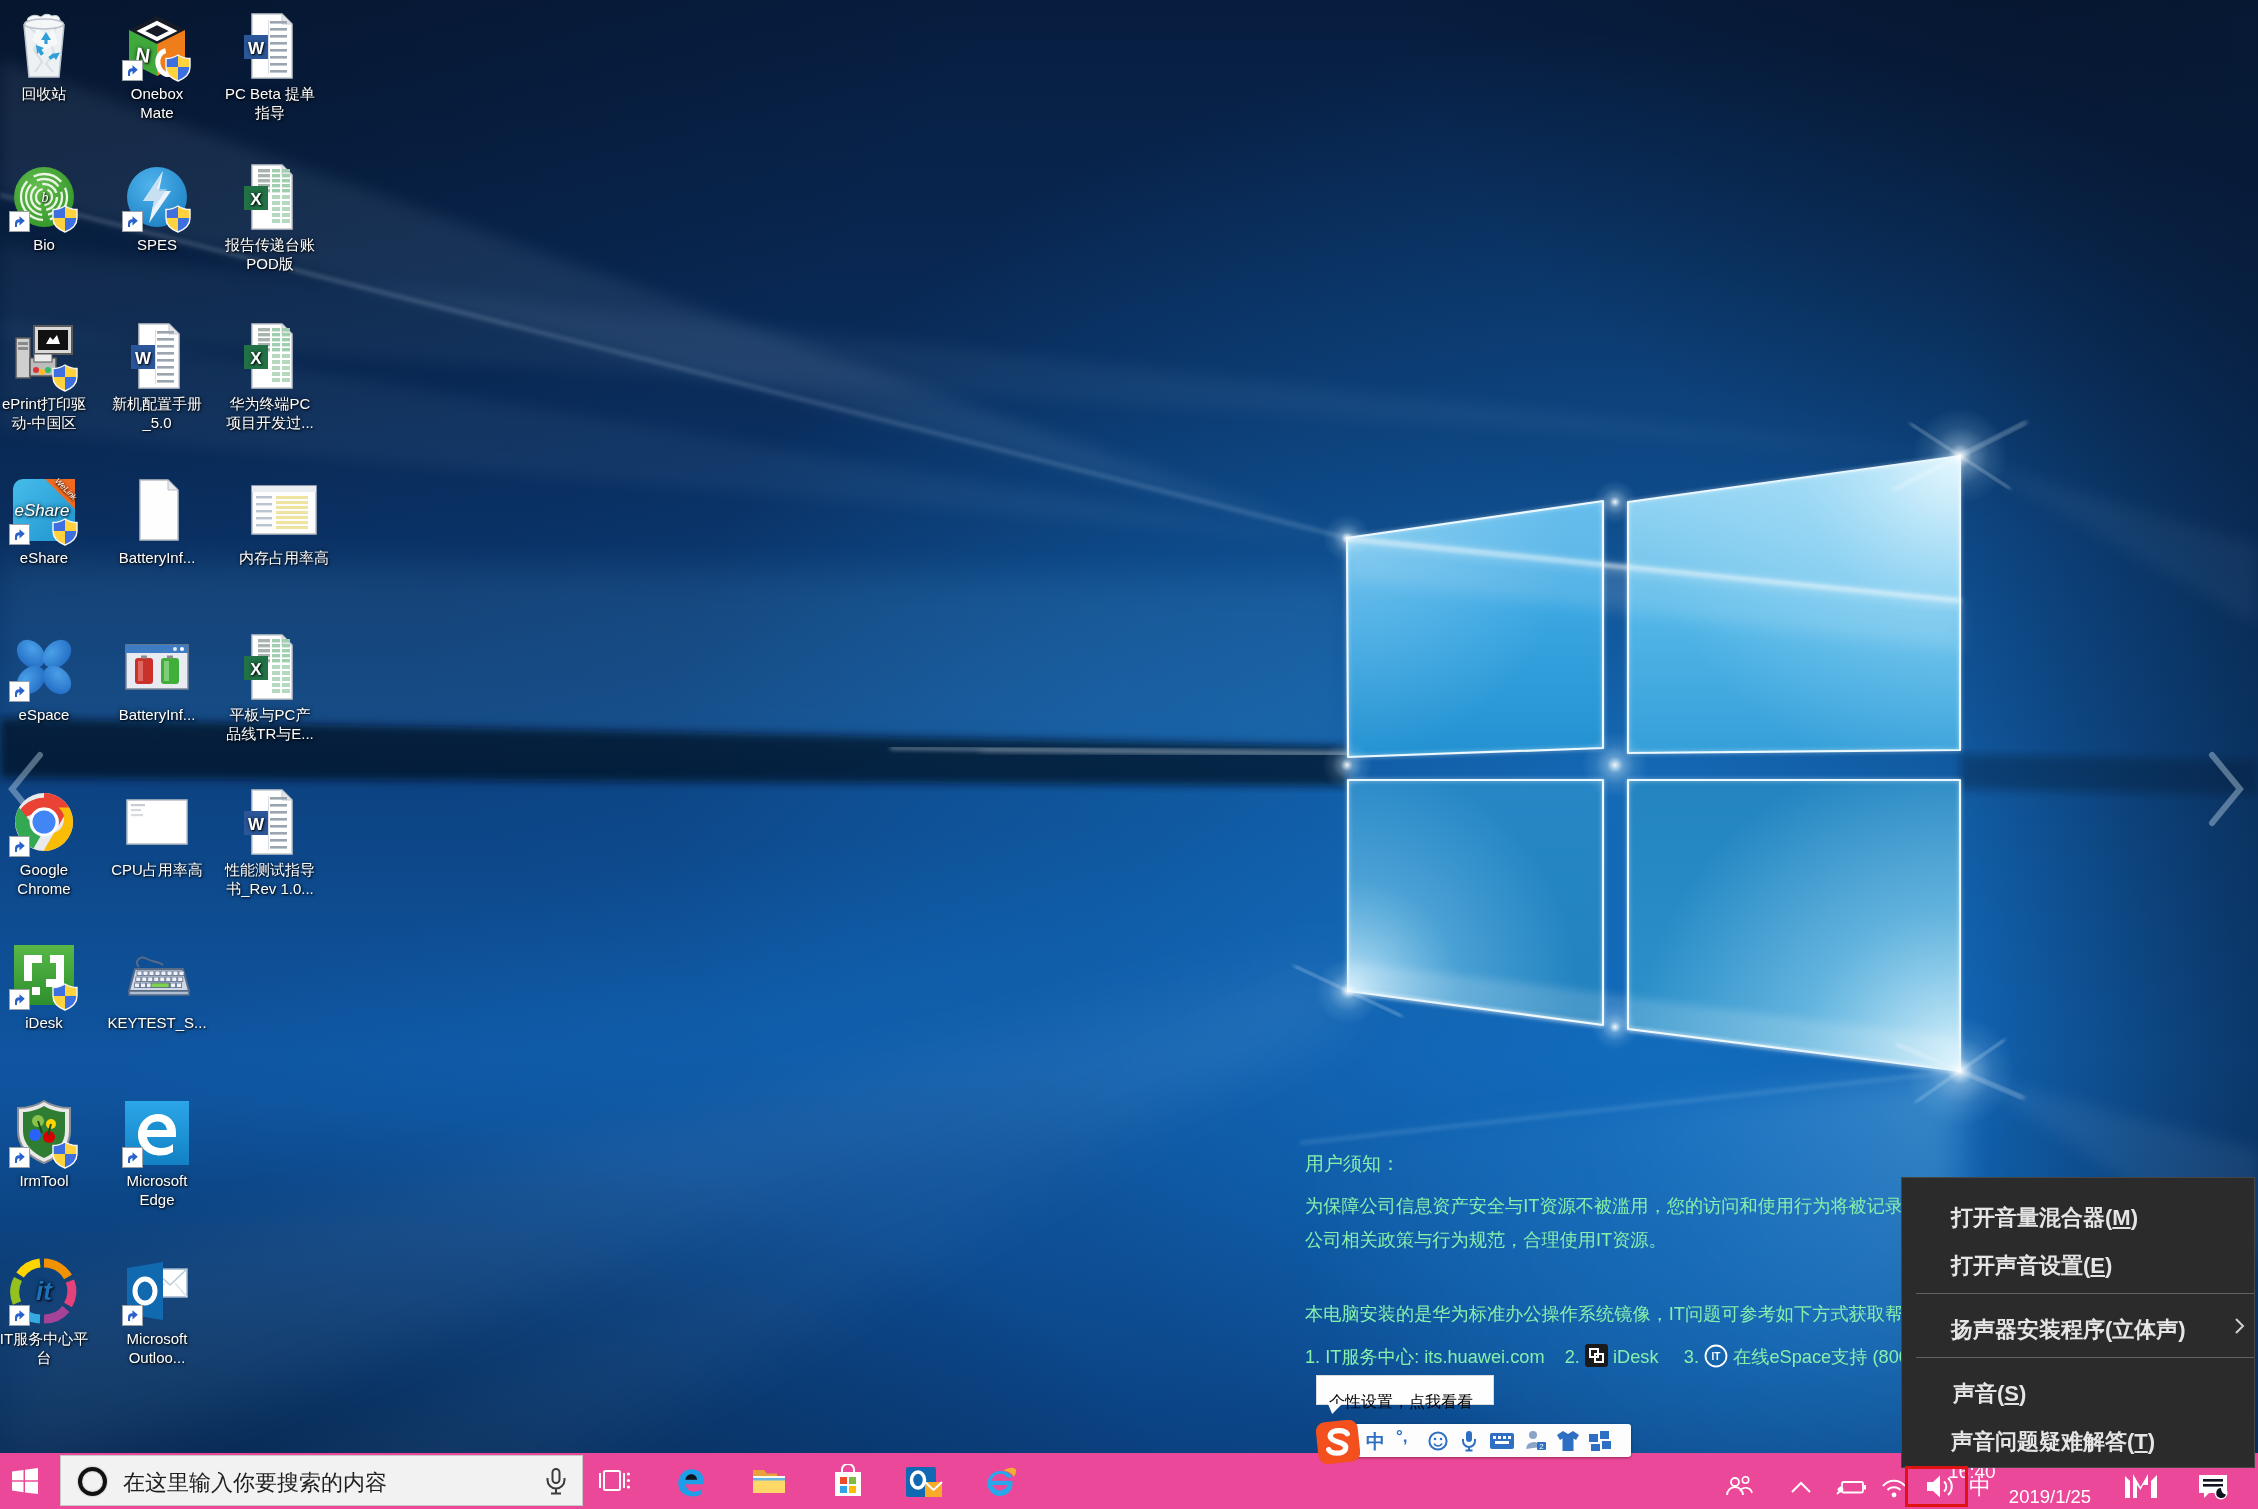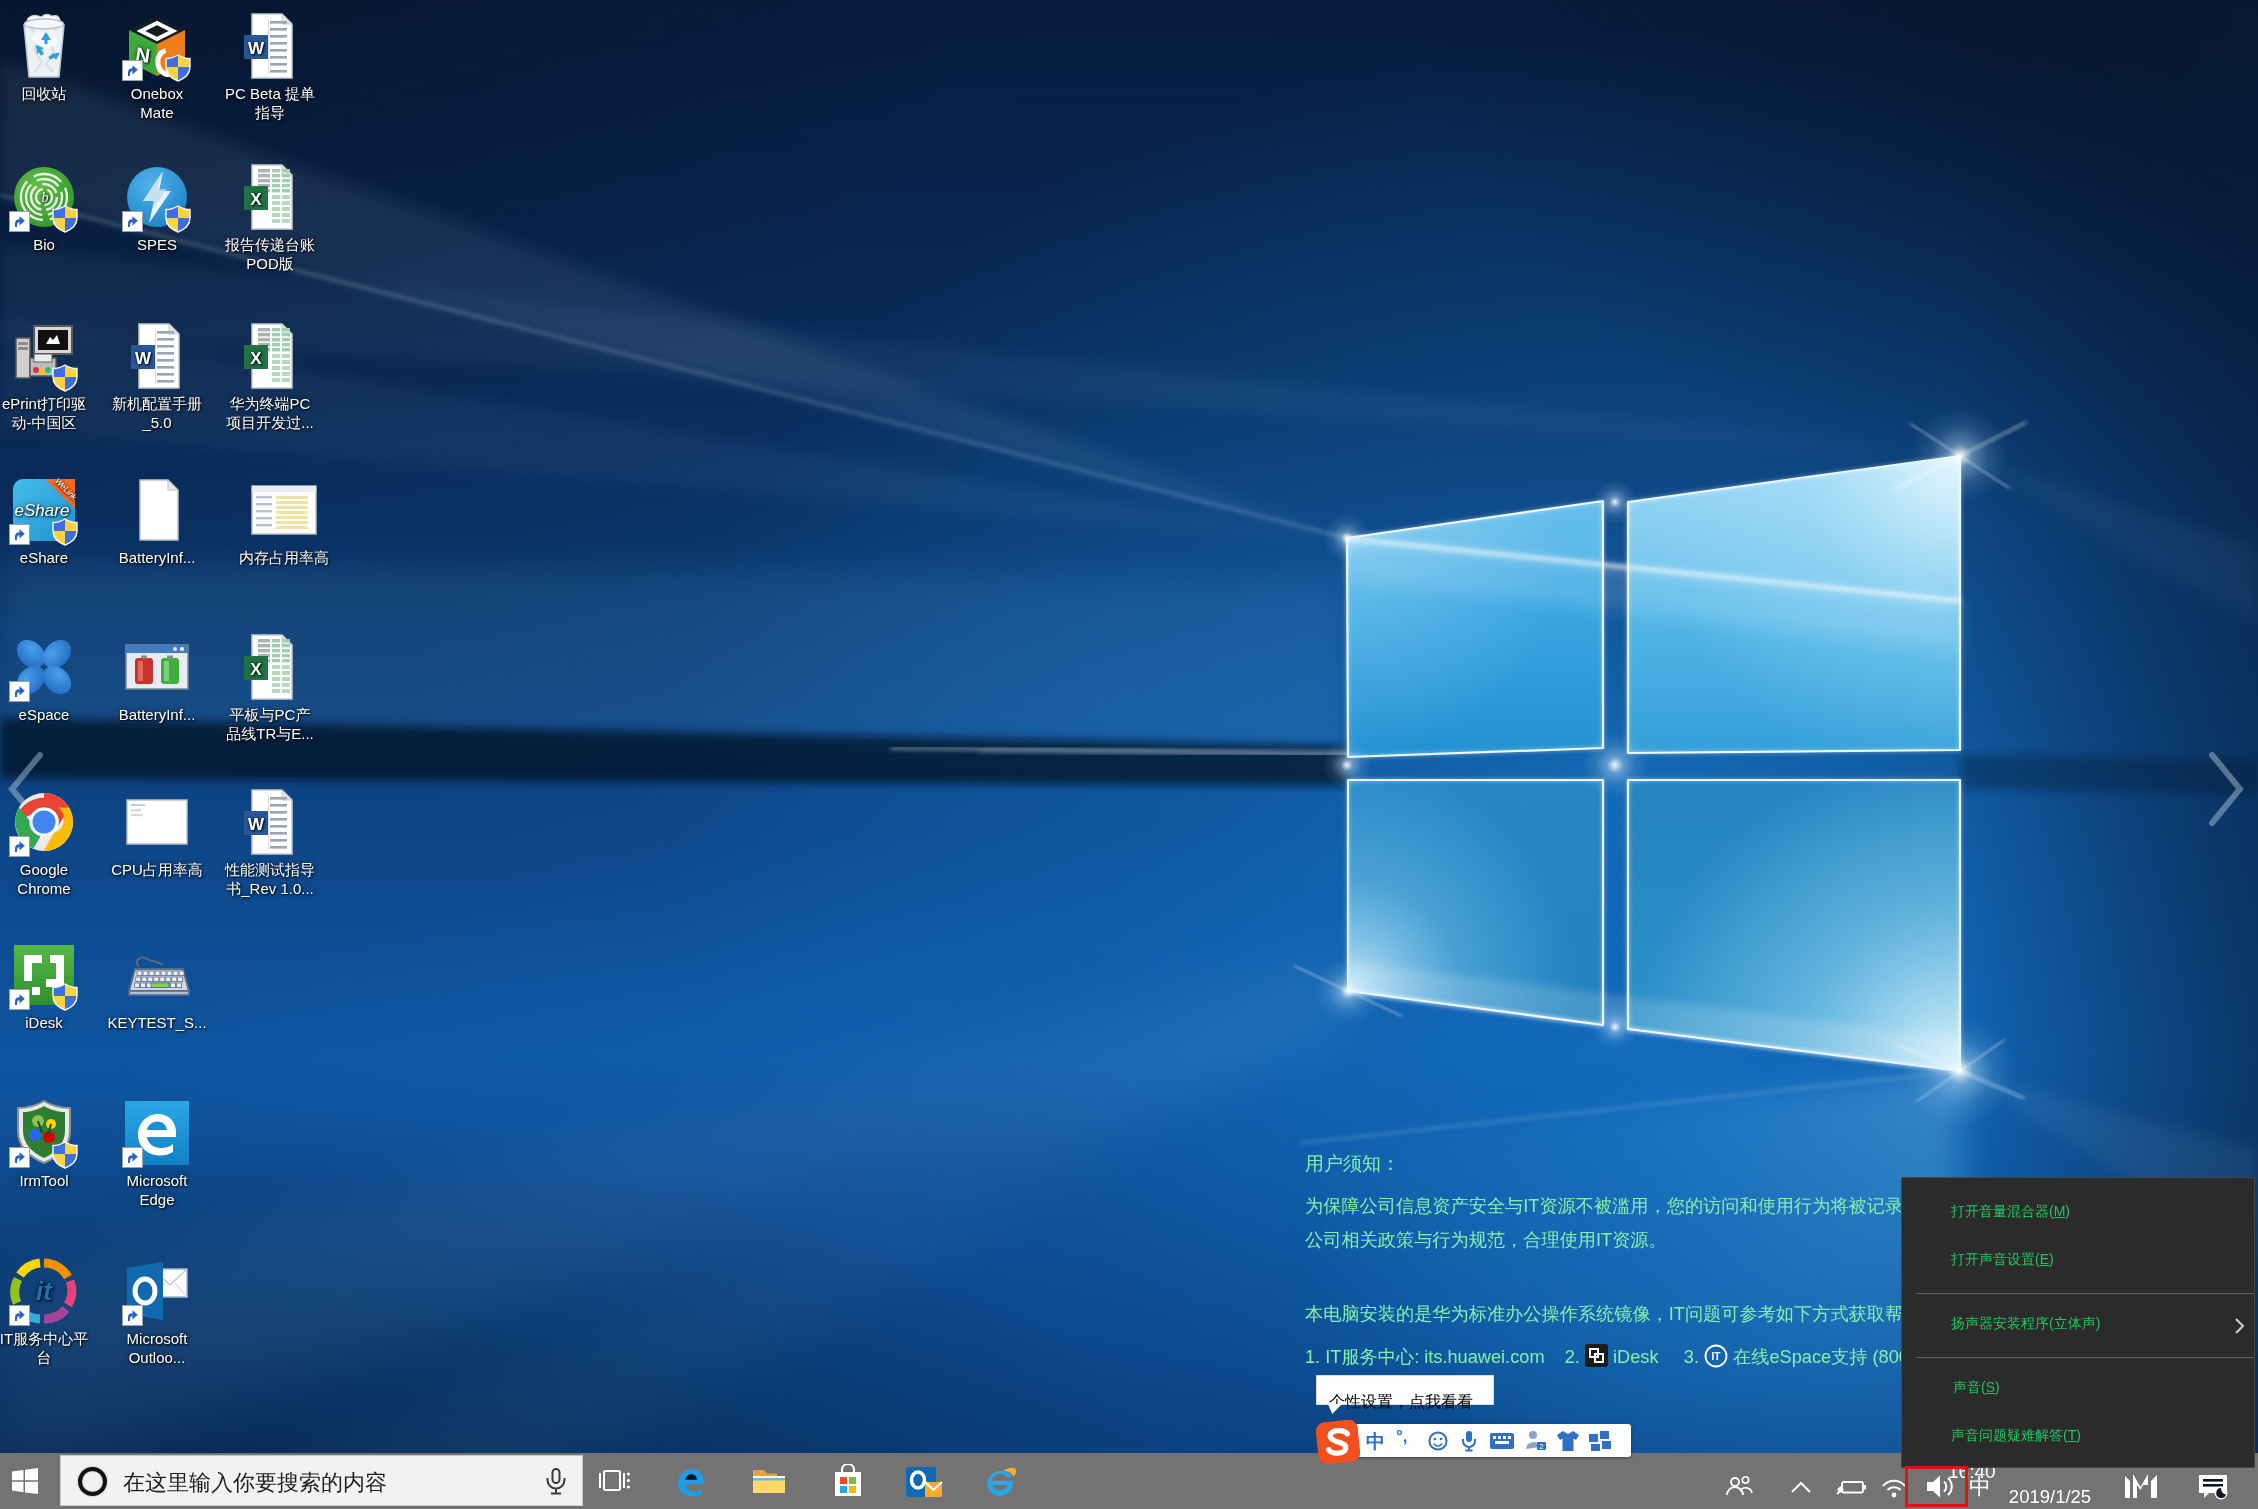--- a/index.html
+++ b/index.html
@@ -791,21 +791,21 @@
         <rect x="0" y="0" width="23" height="23" rx="3" fill="#1a1a1a"></rect>
         <g fill="none" stroke="#fff" stroke-width="2">
           <rect x="5" y="5" width="8" height="8"></rect>
           <rect x="10" y="10" width="8" height="8"></rect>
         </g>
       </svg> iDesk&nbsp;&nbsp;&nbsp;&nbsp;&nbsp;3. <svg width="24" height="24" viewBox="0 0 24 24" style="vertical-align:-5px;">
         <circle cx="12" cy="12" r="10.5" fill="none" stroke="#fff" stroke-width="1.8"></circle>
         <text x="12" y="16" font-size="10" font-weight="bold" fill="#fff" text-anchor="middle" font-family="Liberation Sans">IT</text>
       </svg> 在线eSpace支持 (8008</div>
 
-<div id="taskbar" style="position:absolute;left:0;top:1453px;width:2258px;height:56px;background:#737373;">
+<div id="taskbar" style="position:absolute;left:0;top:1453px;width:2258px;height:56px;background:#ec4899;">
 
   <svg style="position:absolute;left:12px;top:15px;" width="26" height="26" viewBox="0 0 26 26">
     <g fill="#ffffff">
           <path d="M0 3.5 L11.5 1.9 L11.5 12.3 L0 12.3 Z"></path>
           <path d="M13 1.7 L26 0 L26 12.3 L13 12.3 Z"></path>
           <path d="M0 13.8 L11.5 13.8 L11.5 24.2 L0 22.6 Z"></path>
           <path d="M13 13.8 L26 13.8 L26 26 L13 24.4 Z"></path>
         </g>
   </svg>
 
@@ -948,21 +948,21 @@
   <svg style="position:absolute;left:222px;top:6px;" width="24" height="22" viewBox="0 0 24 22">
         <g fill="#2e6fc4">
           <rect x="1" y="4" width="9" height="8"></rect>
           <rect x="12" y="1" width="9" height="8"></rect>
           <rect x="3" y="14" width="9" height="7"></rect>
           <rect x="14" y="11" width="9" height="8"></rect>
         </g>
       </svg>
 </div>
 
-<div id="menu" style="position:absolute;left:1901px;top:1177px;width:354px;height:291px;background:#2b2b2b;border:1px solid #464646;box-sizing:border-box;z-index:10;color:#22c55e;font-size:14px;">
+<div id="menu" style="position:absolute;left:1901px;top:1177px;width:354px;height:291px;background:#2b2b2b;border:1px solid #464646;box-sizing:border-box;z-index:10;color:#e5e5e5;font-size:22px;font-weight:bold;">
   <div style="position:absolute;left:49px;top:25px;">打开音量混合器(<u>M</u>)</div>
   <div style="position:absolute;left:49px;top:73px;">打开声音设置(<u>E</u>)</div>
   <div style="position:absolute;left:14px;top:115px;width:338px;height:1px;background:#616161;"></div>
   <div style="position:absolute;left:49px;top:137px;">扬声器安装程序(立体声)</div>
   <svg style="position:absolute;left:332px;top:139px;" width="11" height="18" viewBox="0 0 11 18">
         <path d="M2 2 L9 9 L2 16" stroke="#d0d0d0" stroke-width="2" fill="none"></path>
       </svg>
   <div style="position:absolute;left:14px;top:179px;width:338px;height:1px;background:#616161;"></div>
   <div style="position:absolute;left:51px;top:201px;">声音(<u>S</u>)</div>
   <div style="position:absolute;left:49px;top:249px;">声音问题疑难解答(<u>T</u>)</div>

